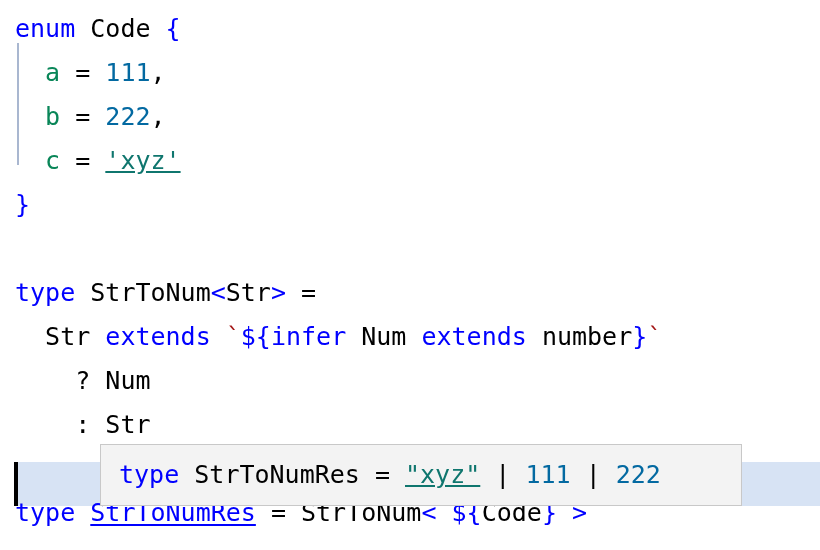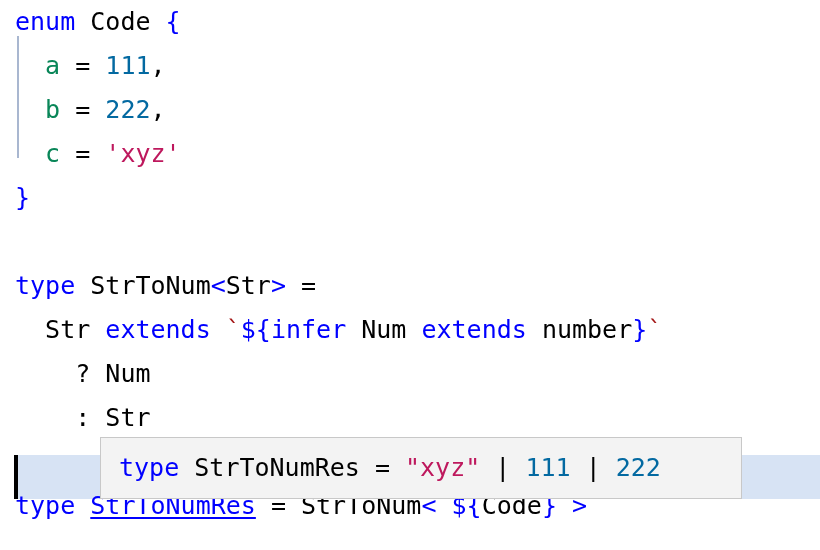--- a/index.html
+++ b/index.html
@@ -12,20 +12,21 @@
     height: 550px;
     overflow: hidden;
     font-family: "DejaVu Sans Mono", "Liberation Mono", monospace;
   }
 
   #editor {
     position: relative;
     width: 820px;
     height: 430px;
     background: #ffffff;
+    margin-top: 7px;
   }
 
   
   .code-area {
     position: absolute;
     left: 0;
     top: 0;
     width: 820px;
     height: 550px;
   }
@@ -42,21 +43,21 @@
     color: #000000;
   }
   .line .ind {
     display: inline-block;
   }
 
   
   .kw   { color: #0000ff; }
   .id   { color: #000000; }
   .num  { color: #0369a1; }
-  .str  { color: #be185d; }
+  .str  { color: #0f766e; text-decoration: underline; }
   .punc { color: #000000; }
   .tick { color: #a31515; }
   .ang  { color: #0000ff; }
   .enumem { color: #098658; }
   .link {
     color: #0000ff;
     text-decoration: underline;
     text-underline-offset: 3px;
   }
 

